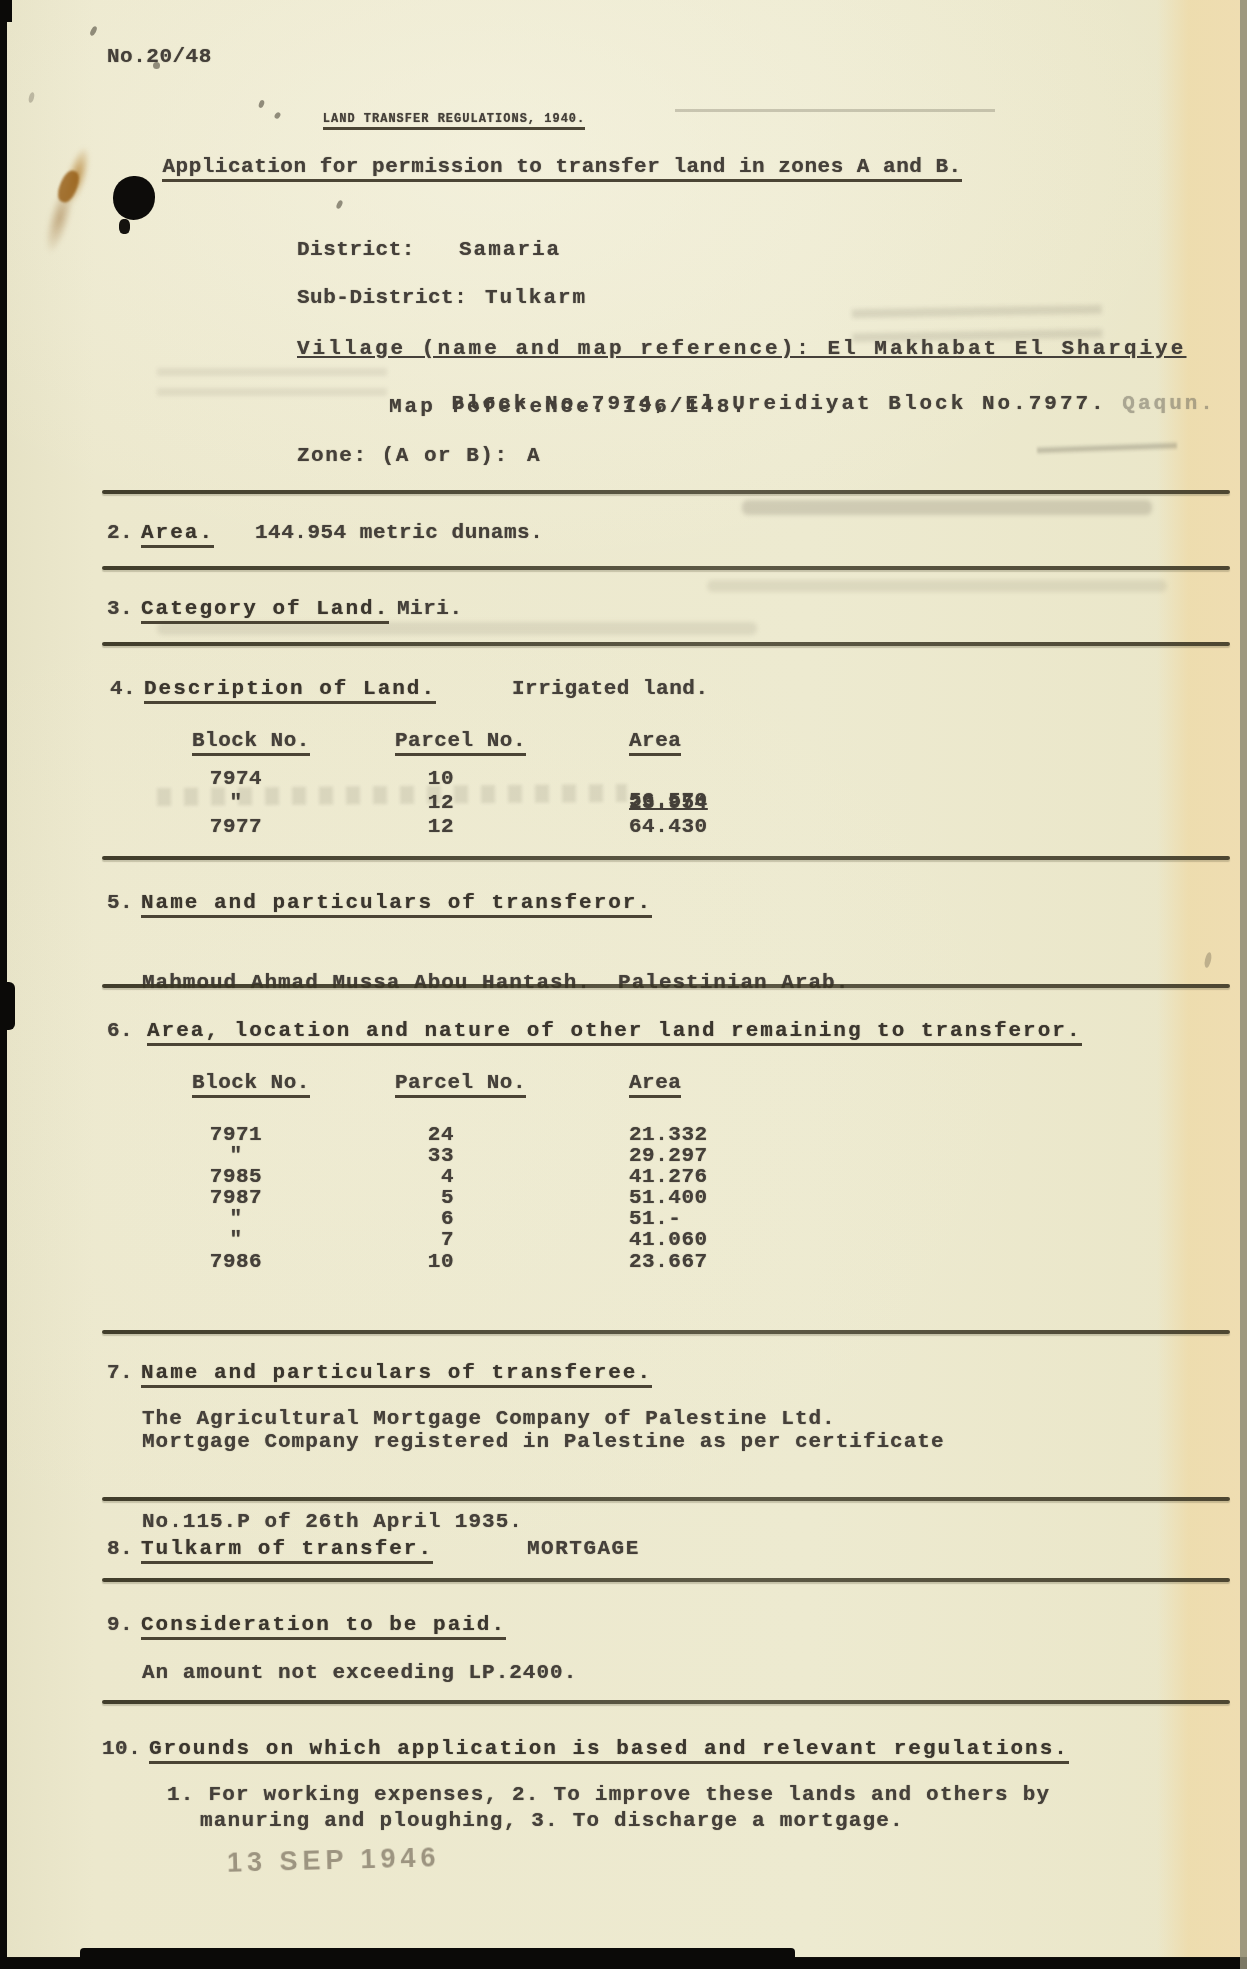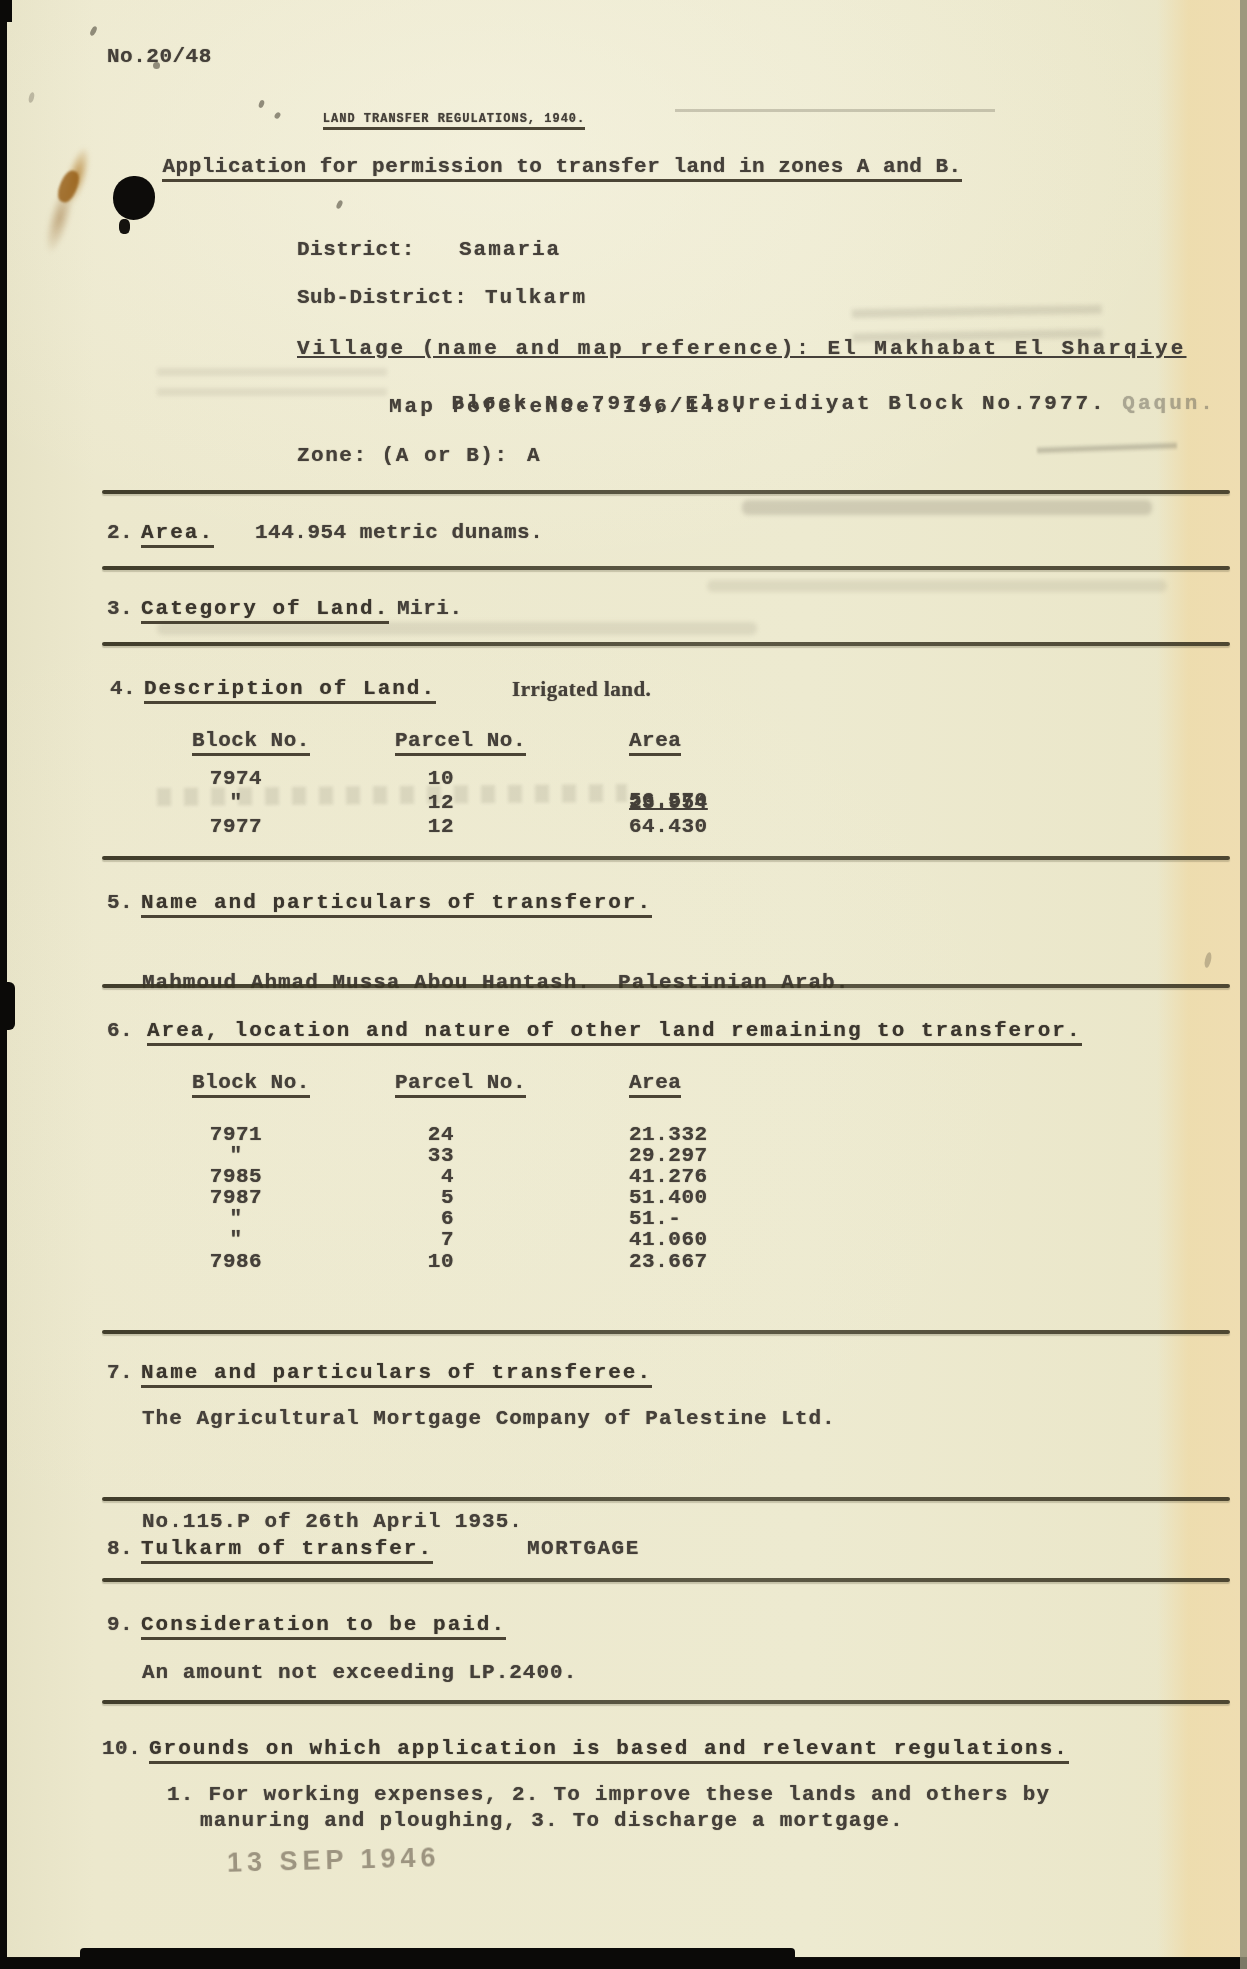--- a/index.html
+++ b/index.html
@@ -126,21 +126,21 @@
   <div class="t" style="left:248px;top:520px;">144.954 metric dunams.</div>
 
   <div class="rule" style="top:566px;"></div>
   <div class="t" style="left:100px;top:596px;">3.</div>
   <div class="t head" style="left:134px;top:596px;"><span class="u">Category of Land.</span></div>
   <div class="t" style="left:390px;top:596px;">Miri.</div>
 
   <div class="rule" style="top:642px;"></div>
   <div class="t" style="left:103px;top:676px;">4.</div>
   <div class="t head" style="left:137px;top:676px;"><span class="u">Description of Land.</span></div>
-  <div class="t" style="left:505px;top:676px;font-family:Liberation Serif, serif;">Irrigated land.</div>
+  <div class="t" style="left:505px;top:676px;">Irrigated land.</div>
 
   <div style="position:absolute;left:0;top:0;width:100%;">
     <div class="t th-b" style="top:728px;"><span class="u">Block No.</span></div>
     <div class="t th-p" style="top:728px;"><span class="u">Parcel No.</span></div>
     <div class="t th-a" style="top:728px;"><span class="u">Area</span></div>
 
     <div class="row">
       <span class="t col-b" style="top:766px;">7974</span>
       <span class="t col-p" style="top:766px;">10</span>
       <span class="t col-a" style="top:788px;text-decoration:underline;">56.570</span>
@@ -205,20 +205,21 @@
       <span class="t col-b" style="top:1249px;">7986</span>
       <span class="t col-p" style="top:1249px;">10</span>
       <span class="t col-a" style="top:1249px;">23.667</span>
     </div>
   </div>
 
   <div class="rule" style="top:1330px;"></div>
   <div class="t" style="left:100px;top:1360px;">7.</div>
   <div class="t head" style="left:134px;top:1360px;"><span class="u">Name and particulars of transferee.</span></div>
   <div class="t" style="left:135px;top:1406px;letter-spacing:1px;">The Agricultural Mortgage Company of Palestine Ltd.</div>
+  <div class="t" style="left:135px;top:1429px;letter-spacing:1px;">Mortgage Company registered in Palestine as per certificate</div>
   <div class="t" style="left:135px;top:1509px;letter-spacing:1px;">No.115.P of 26th April 1935.</div>
 
   <div class="rule" style="top:1497px;"></div>
   <div class="t" style="left:100px;top:1536px;">8.</div>
   <div class="t head" style="left:134px;top:1536px;"><span class="u">Tulkarm of transfer.</span></div>
   <div class="t" style="left:520px;top:1536px;letter-spacing:1.5px;">MORTGAGE</div>
 
   <div class="rule" style="top:1578px;"></div>
   <div class="t" style="left:100px;top:1612px;">9.</div>
   <div class="t head" style="left:134px;top:1612px;"><span class="u">Consideration to be paid.</span></div>

